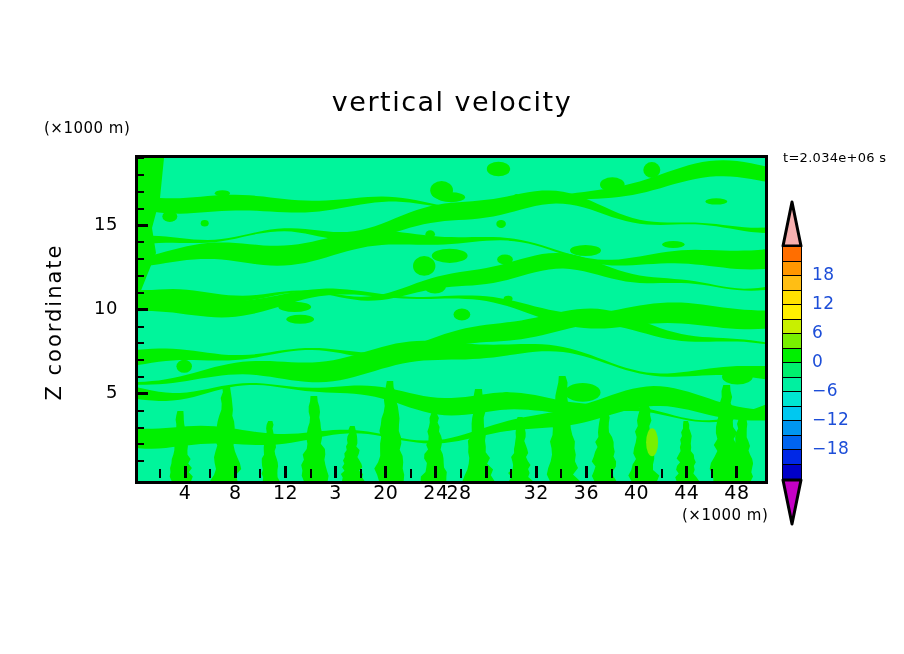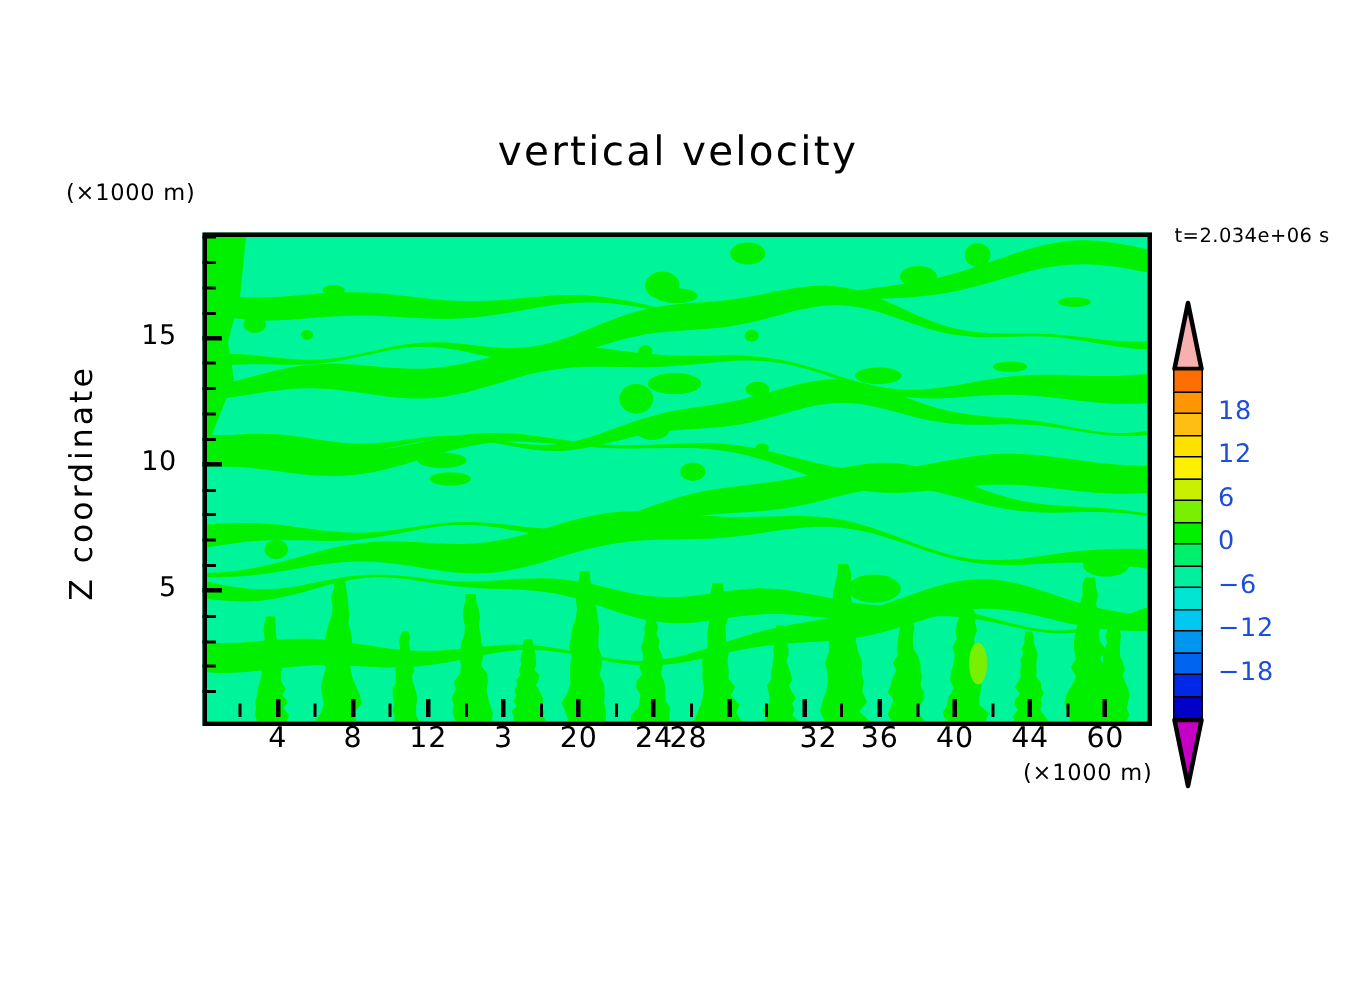--- a/index.html
+++ b/index.html
@@ -189,25 +189,25 @@
       <div class="tick ytick" style="left: 135px; top: 157.365px;"></div>
     </div>
   <div id="xlabels">
       <div class="xlab" style="left: 163.16px;">4</div>
       <div class="xlab" style="left: 213.32px;">8</div>
       <div class="xlab" style="left: 263.48px;">12</div>
       <div class="xlab" style="left: 313.64px;">3</div>
       <div class="xlab" style="left: 363.8px;">20</div>
       <div class="xlab" style="left: 413.96px;">24</div>
       <div class="xlab" style="left: 437px;">28</div>
-      <div class="xlab" style="left: 514.28px; text-align: right;">32</div>
+      <div class="xlab" style="left: 514.28px;">32</div>
       <div class="xlab" style="left: 564.44px;">36</div>
       <div class="xlab" style="left: 614.6px;">40</div>
       <div class="xlab" style="left: 664.76px;">44</div>
-      <div class="xlab" style="left: 714.92px;">60</div>
+      <div class="xlab" style="left: 714.92px;">48</div>
     </div>
   <div id="ylabels">
       <div class="ylab" style="top: 380.885px;">5</div>
       <div class="ylab" style="top: 296.771px;">10</div>
       <div class="ylab" style="top: 212.656px;">15</div>
     </div>
 
   <div class="txt" id="xunit">(×1000 m)</div>
 
 

